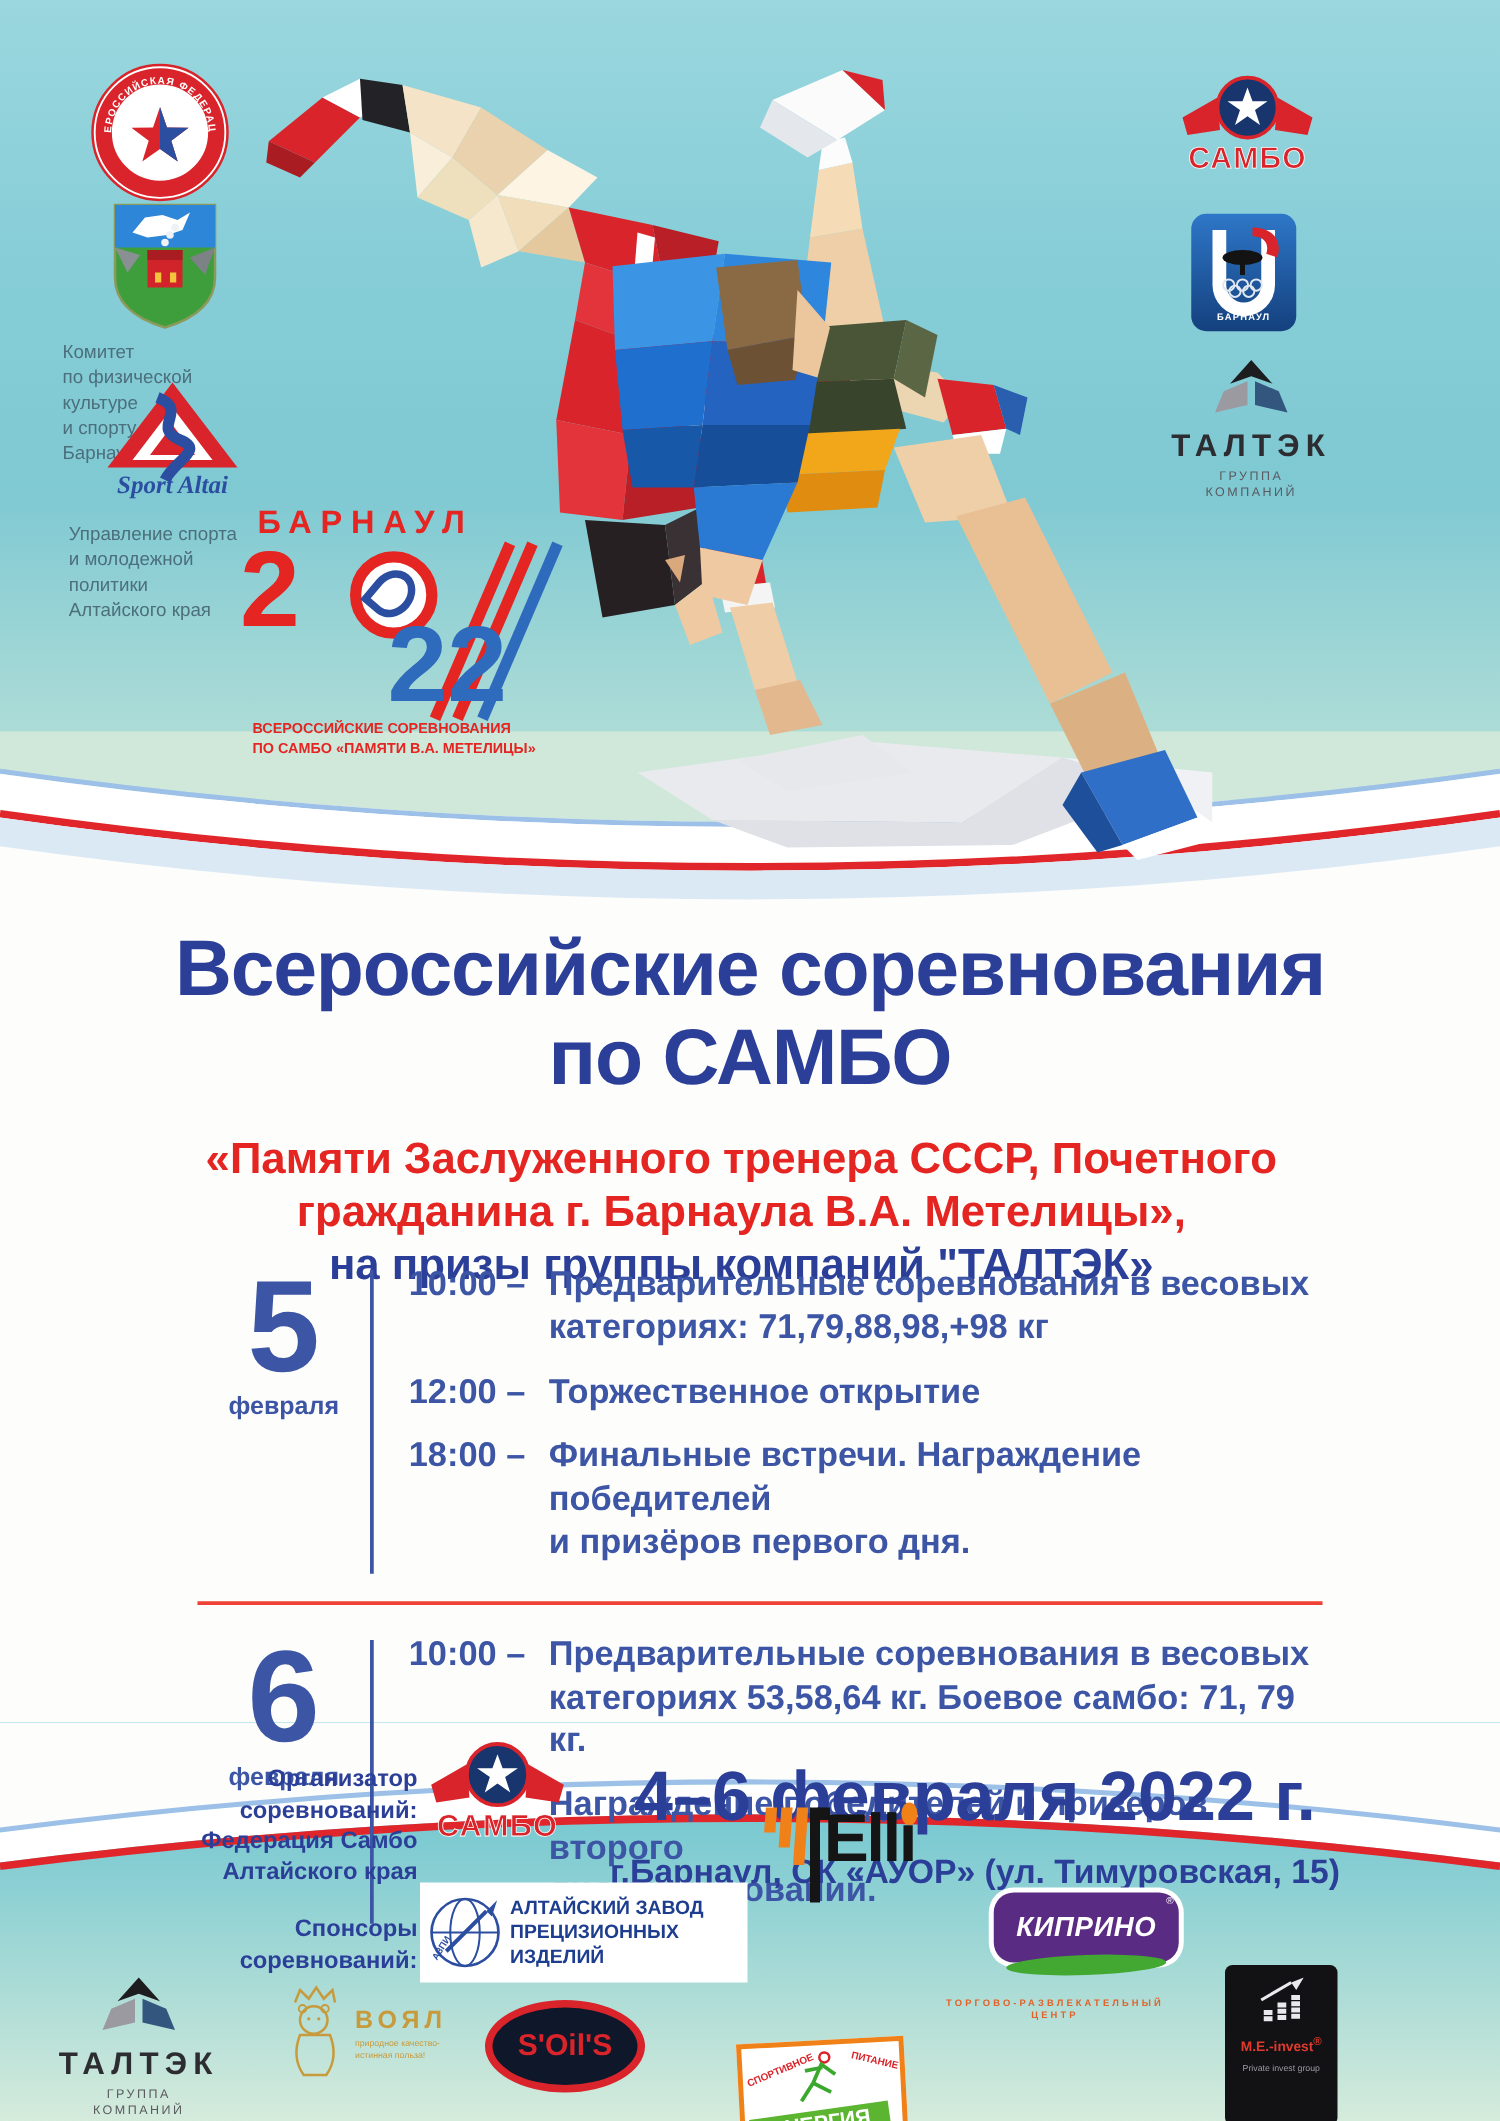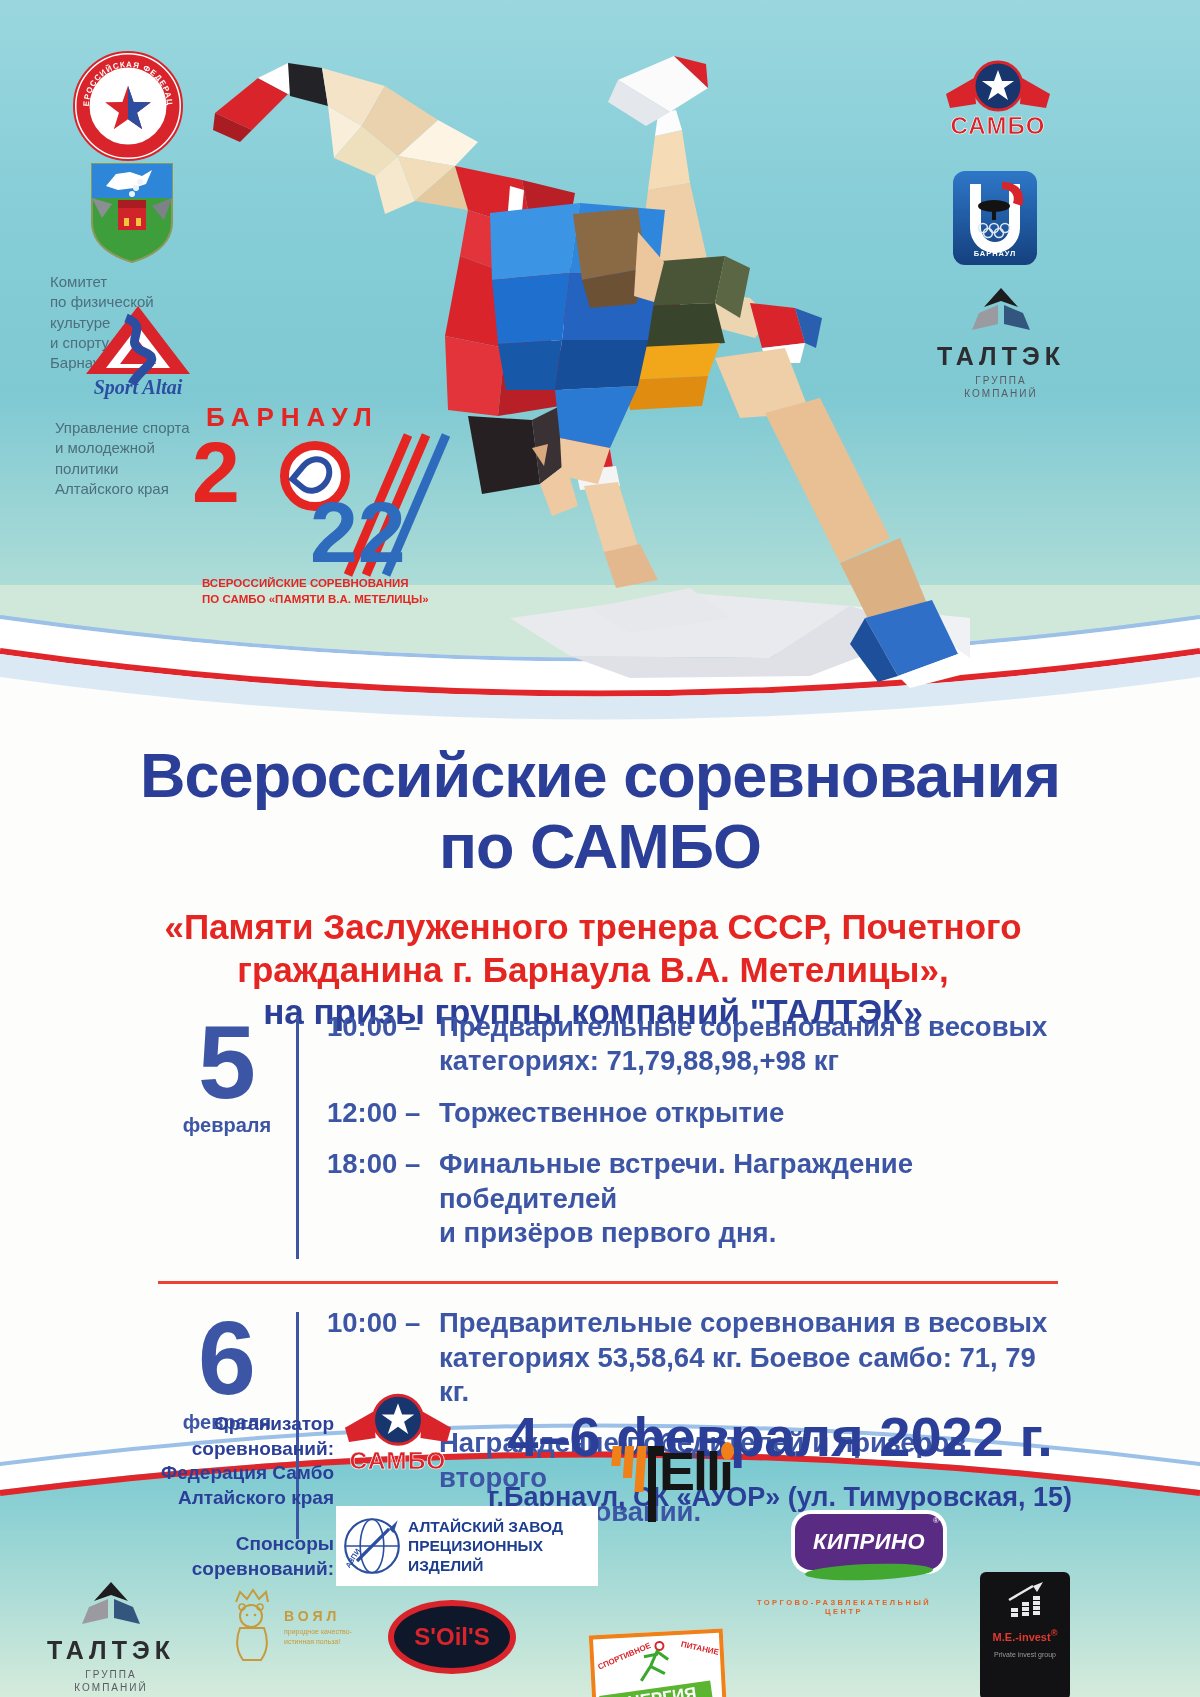--- a/index.html
+++ b/index.html
@@ -94,21 +94,21 @@
 
   .kiprino{left:795px;top:1514px;width:148px;height:56px;background:#5a2b82;border-radius:16px;
      box-shadow:0 0 0 4px #fff;display:flex;align-items:center;justify-content:center;position:relative;}
   .kiprino-name{color:#fff;font-weight:900;font-size:22px;font-style:italic;letter-spacing:0.5px;}
   .kiprino-swoosh{position:absolute;left:10px;right:10px;bottom:-10px;height:16px;background:#43a832;
      border-radius:50%;transform:rotate(-2deg);}
   .kiprino-r{position:absolute;right:4px;top:2px;color:#fff;font-size:8px;}
 
   .taltek-bot{left:36px;top:1580px;}
   .voyal{left:220px;top:1588px;width:170px;display:flex;align-items:center;gap:6px;}
-  .voyal-name{color:#c79a3c;font-weight:bold;font-size:14px;letter-spacing:4px;}
+  .voyal-name{color:#c79a3c;font-weight:bold;font-size:20px;letter-spacing:4px;}
   .voyal-tag{color:#c79a3c;font-size:7px;line-height:1.3;margin-top:3px;}
   .soils{left:388px;top:1600px;width:116px;height:62px;border:6px solid #d8242a;border-radius:50%;
      display:flex;align-items:center;justify-content:center;background:#0f172a;}
   .soils-name{color:#d8242a;font-weight:900;font-size:24px;}
 
   .energy{left:592px;top:1576px;width:126px;height:118px;background:#fff;border:4px solid #f08018;
      transform:rotate(-3deg);position:relative;overflow:hidden;}
   .energy-arcL{position:absolute;left:2px;top:14px;transform:rotate(-20deg);color:#d8242a;font-size:8px;font-weight:bold;}
   .energy-arcR{position:absolute;right:0px;top:10px;transform:rotate(16deg);color:#d8242a;font-size:8px;font-weight:bold;}
   .energy-runner{position:absolute;left:40px;top:2px;}

